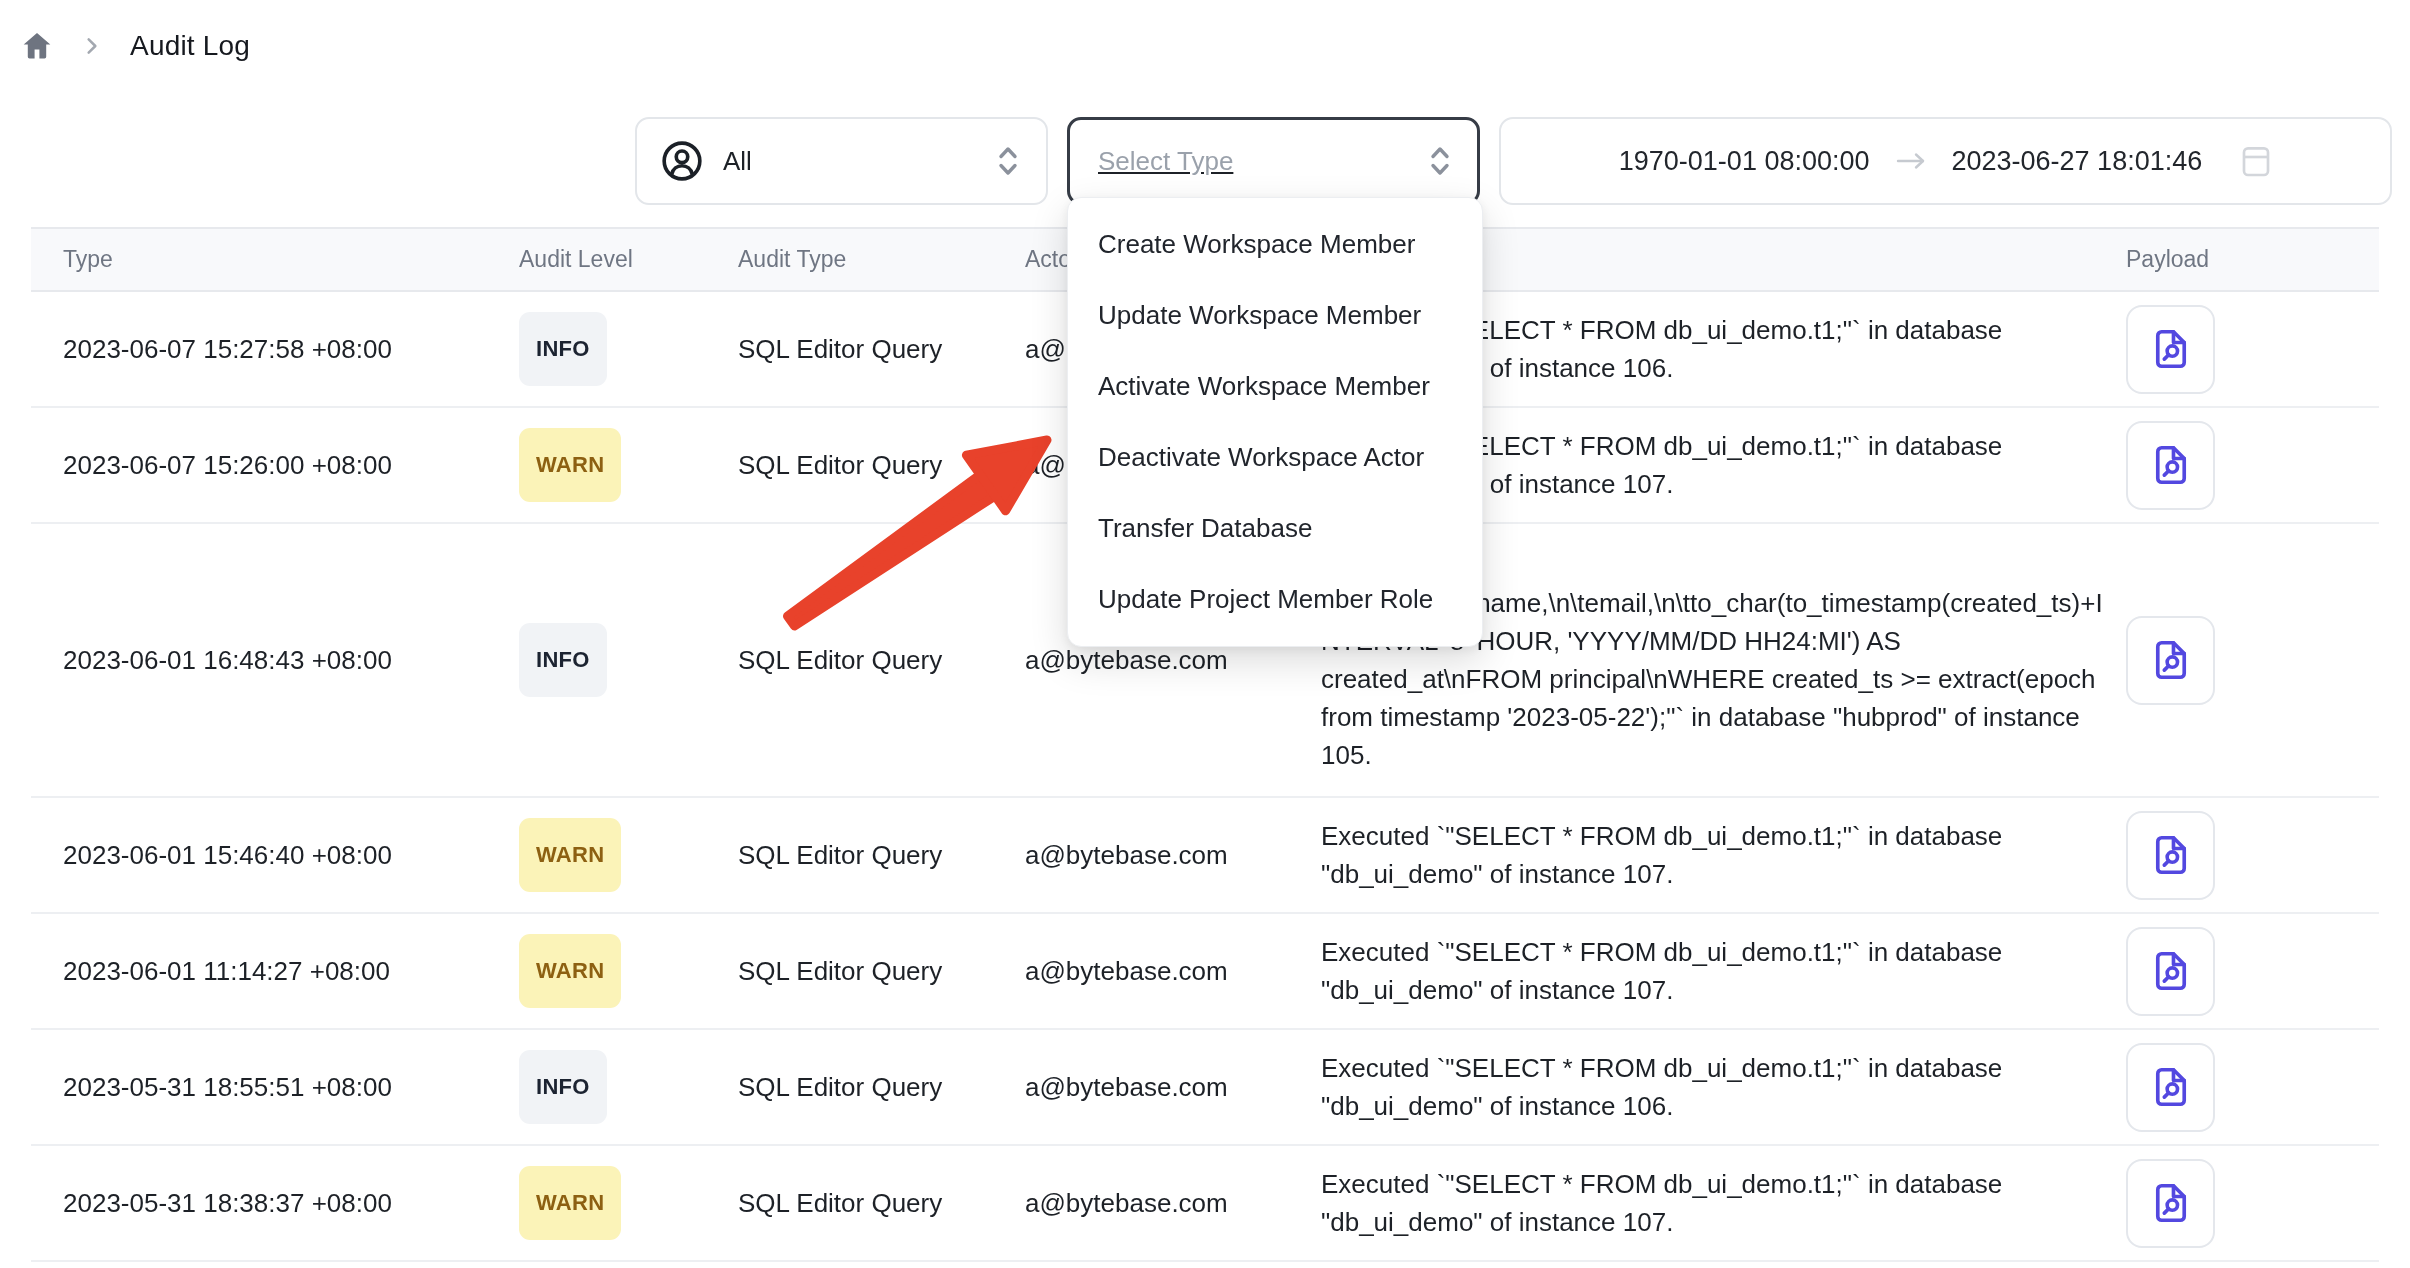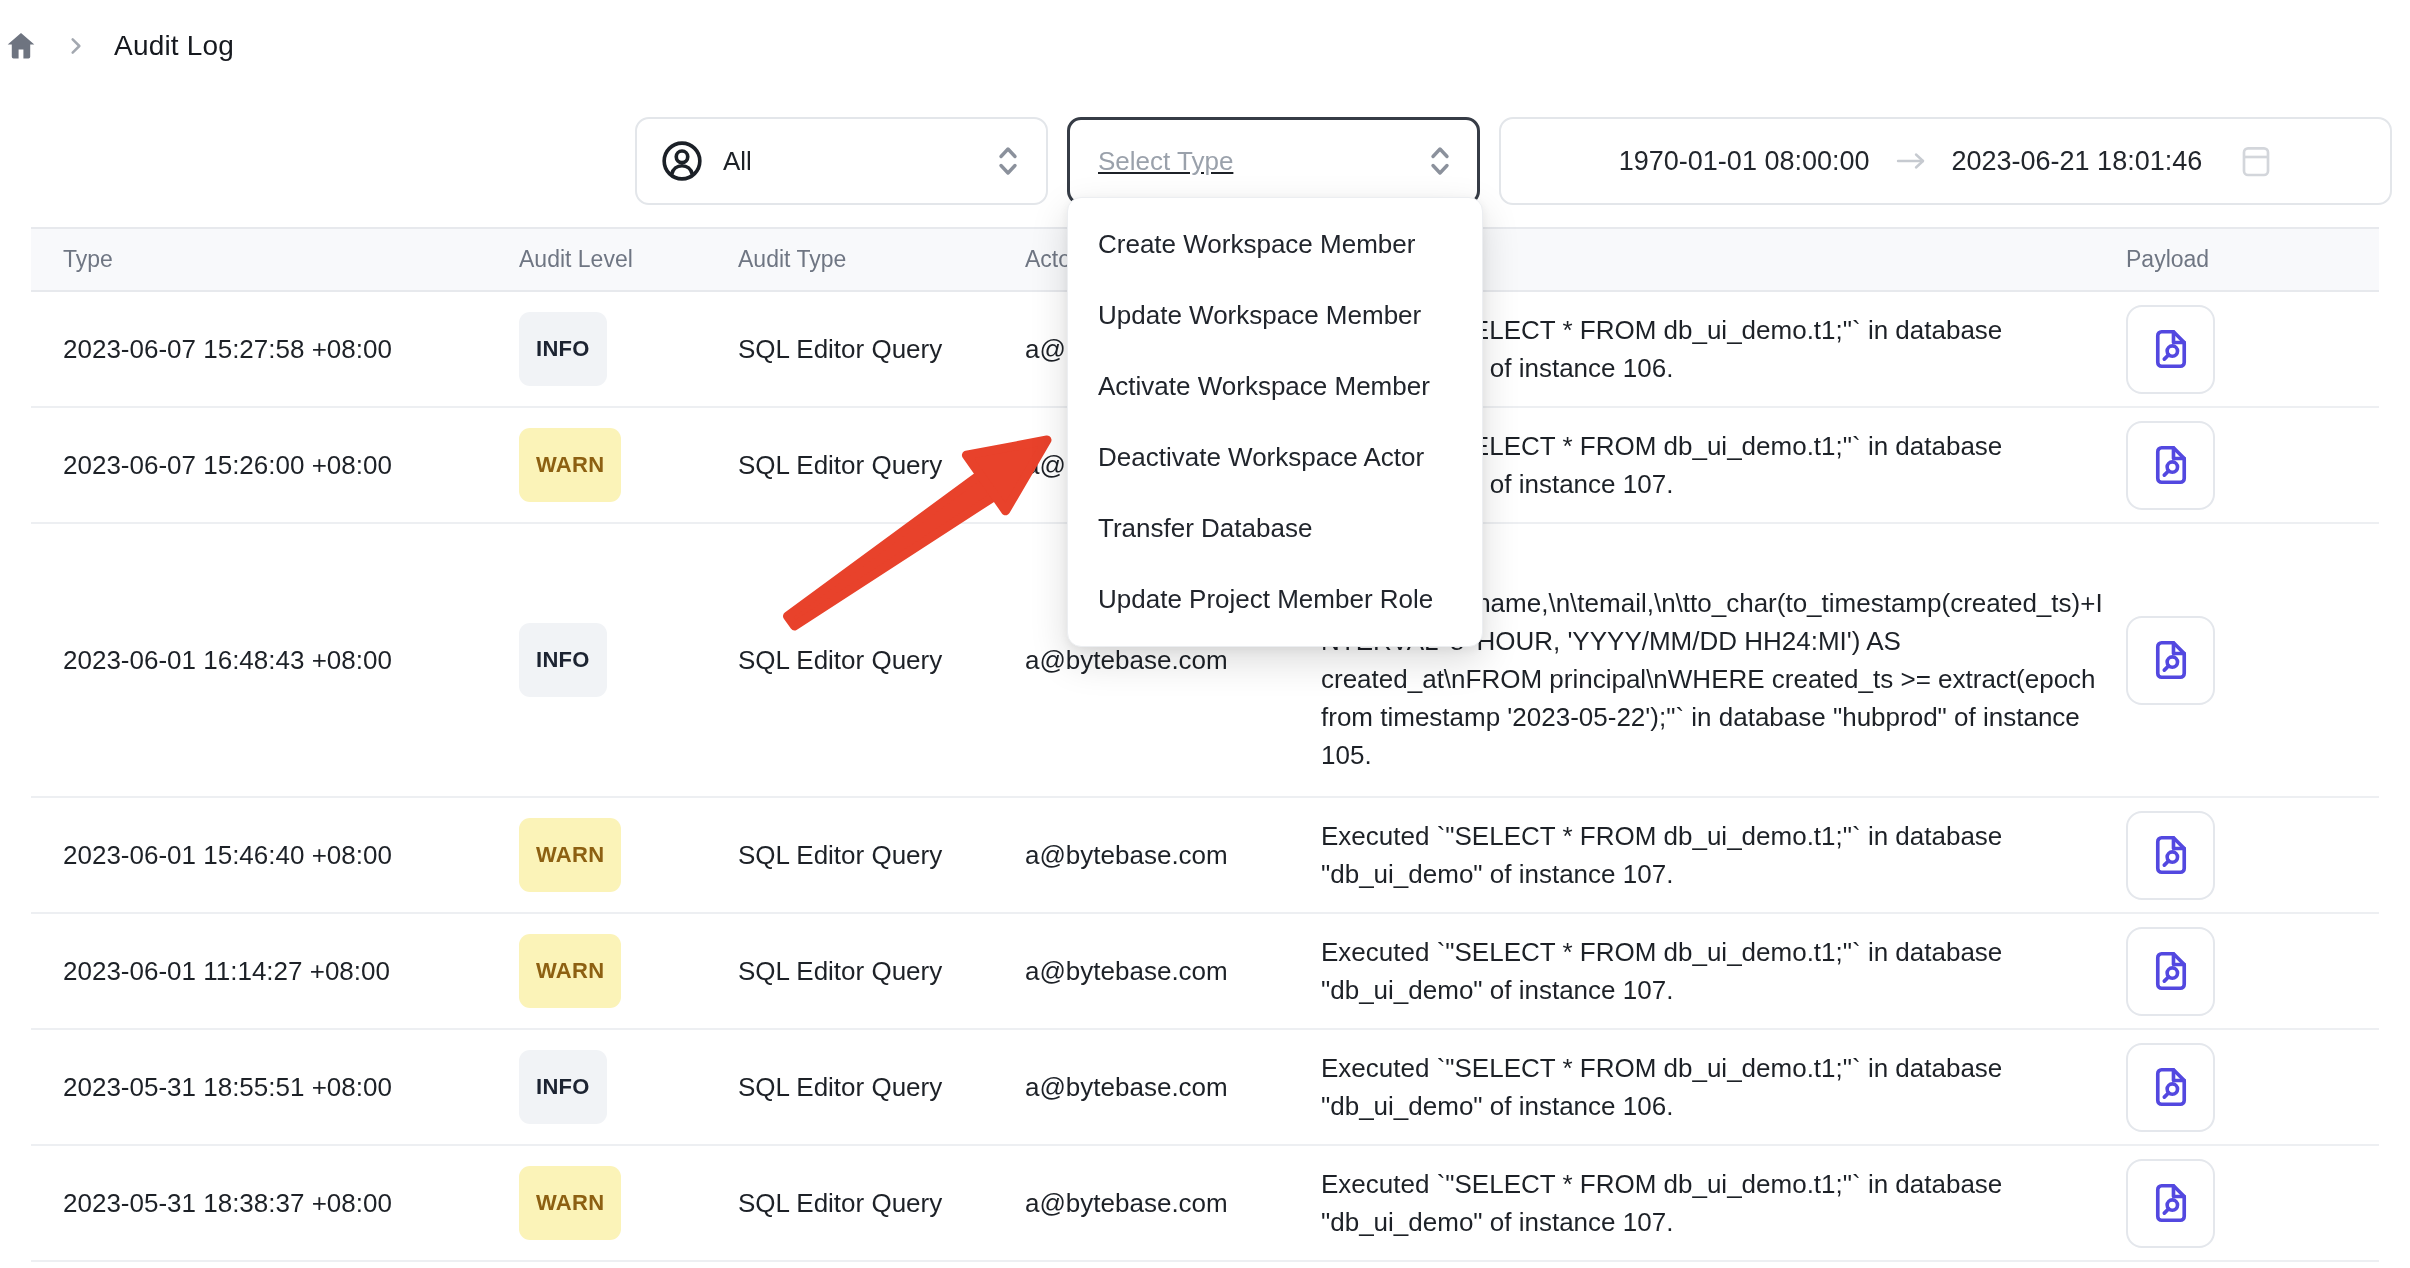--- a/index.html
+++ b/index.html
@@ -4,21 +4,21 @@
 <style>
   * { box-sizing: border-box; }
   html,body { margin:0; padding:0; }
   body {
     width:2410px; height:1268px; position:relative; overflow:hidden;
     background:#ffffff; color:#1d2127;
     font-family:"Liberation Sans","DejaVu Sans",sans-serif;
   }
 
   
-  .breadcrumb { position:absolute; top:24px; left:4px; height:44px;
+  .breadcrumb { position:absolute; top:24px; left:20px; height:44px;
     display:flex; align-items:center; gap:28px; }
   .crumb-title { font-size:28px; font-weight:500; color:#16191f; letter-spacing:.2px; }
 
   
   .filters { position:absolute; left:635px; top:117px; height:88px;
     display:flex; gap:19px; z-index:10; }
   .control { background:#fff; display:flex; align-items:center; border-radius:14px; }
   .actor-select { width:413px; border:2px solid #e3e6ea; padding:0 26px 0 22px; gap:18px; }
   .actor-select .value { font-size:26px; color:#1d2127; flex:1; }
   .type-select { width:413px; border:3px solid #363c46; padding:0 25px 0 28px;text-decoration:underline; }
@@ -105,21 +105,21 @@
   </div>
 
   <div class="control date-range">
     <span>1970-01-01 08:00:00</span>
     <span style="display:flex;">
       <svg width="34" height="24" viewBox="0 0 34 24" fill="none" stroke="#c6cad0" stroke-width="2.4" stroke-linecap="round" stroke-linejoin="round">
           <path d="M4 12h25"></path>
           <path d="M22 5.5 29 12l-7 6.5"></path>
         </svg>
     </span>
-    <span>2023-06-21 18:01:46</span>
+    <span>2023-06-27 18:01:46</span>
     <span style="display:flex; margin-left:14px;">
       <svg width="32" height="36" viewBox="0 0 24 27" fill="none" stroke="#d3d6db" stroke-width="2">
           <rect x="3" y="4" width="18" height="20" rx="3"></rect>
           <path d="M3 10.5h18"></path>
         </svg>
     </span>
   </div>
 </div>
 
 <div class="audit-table">

